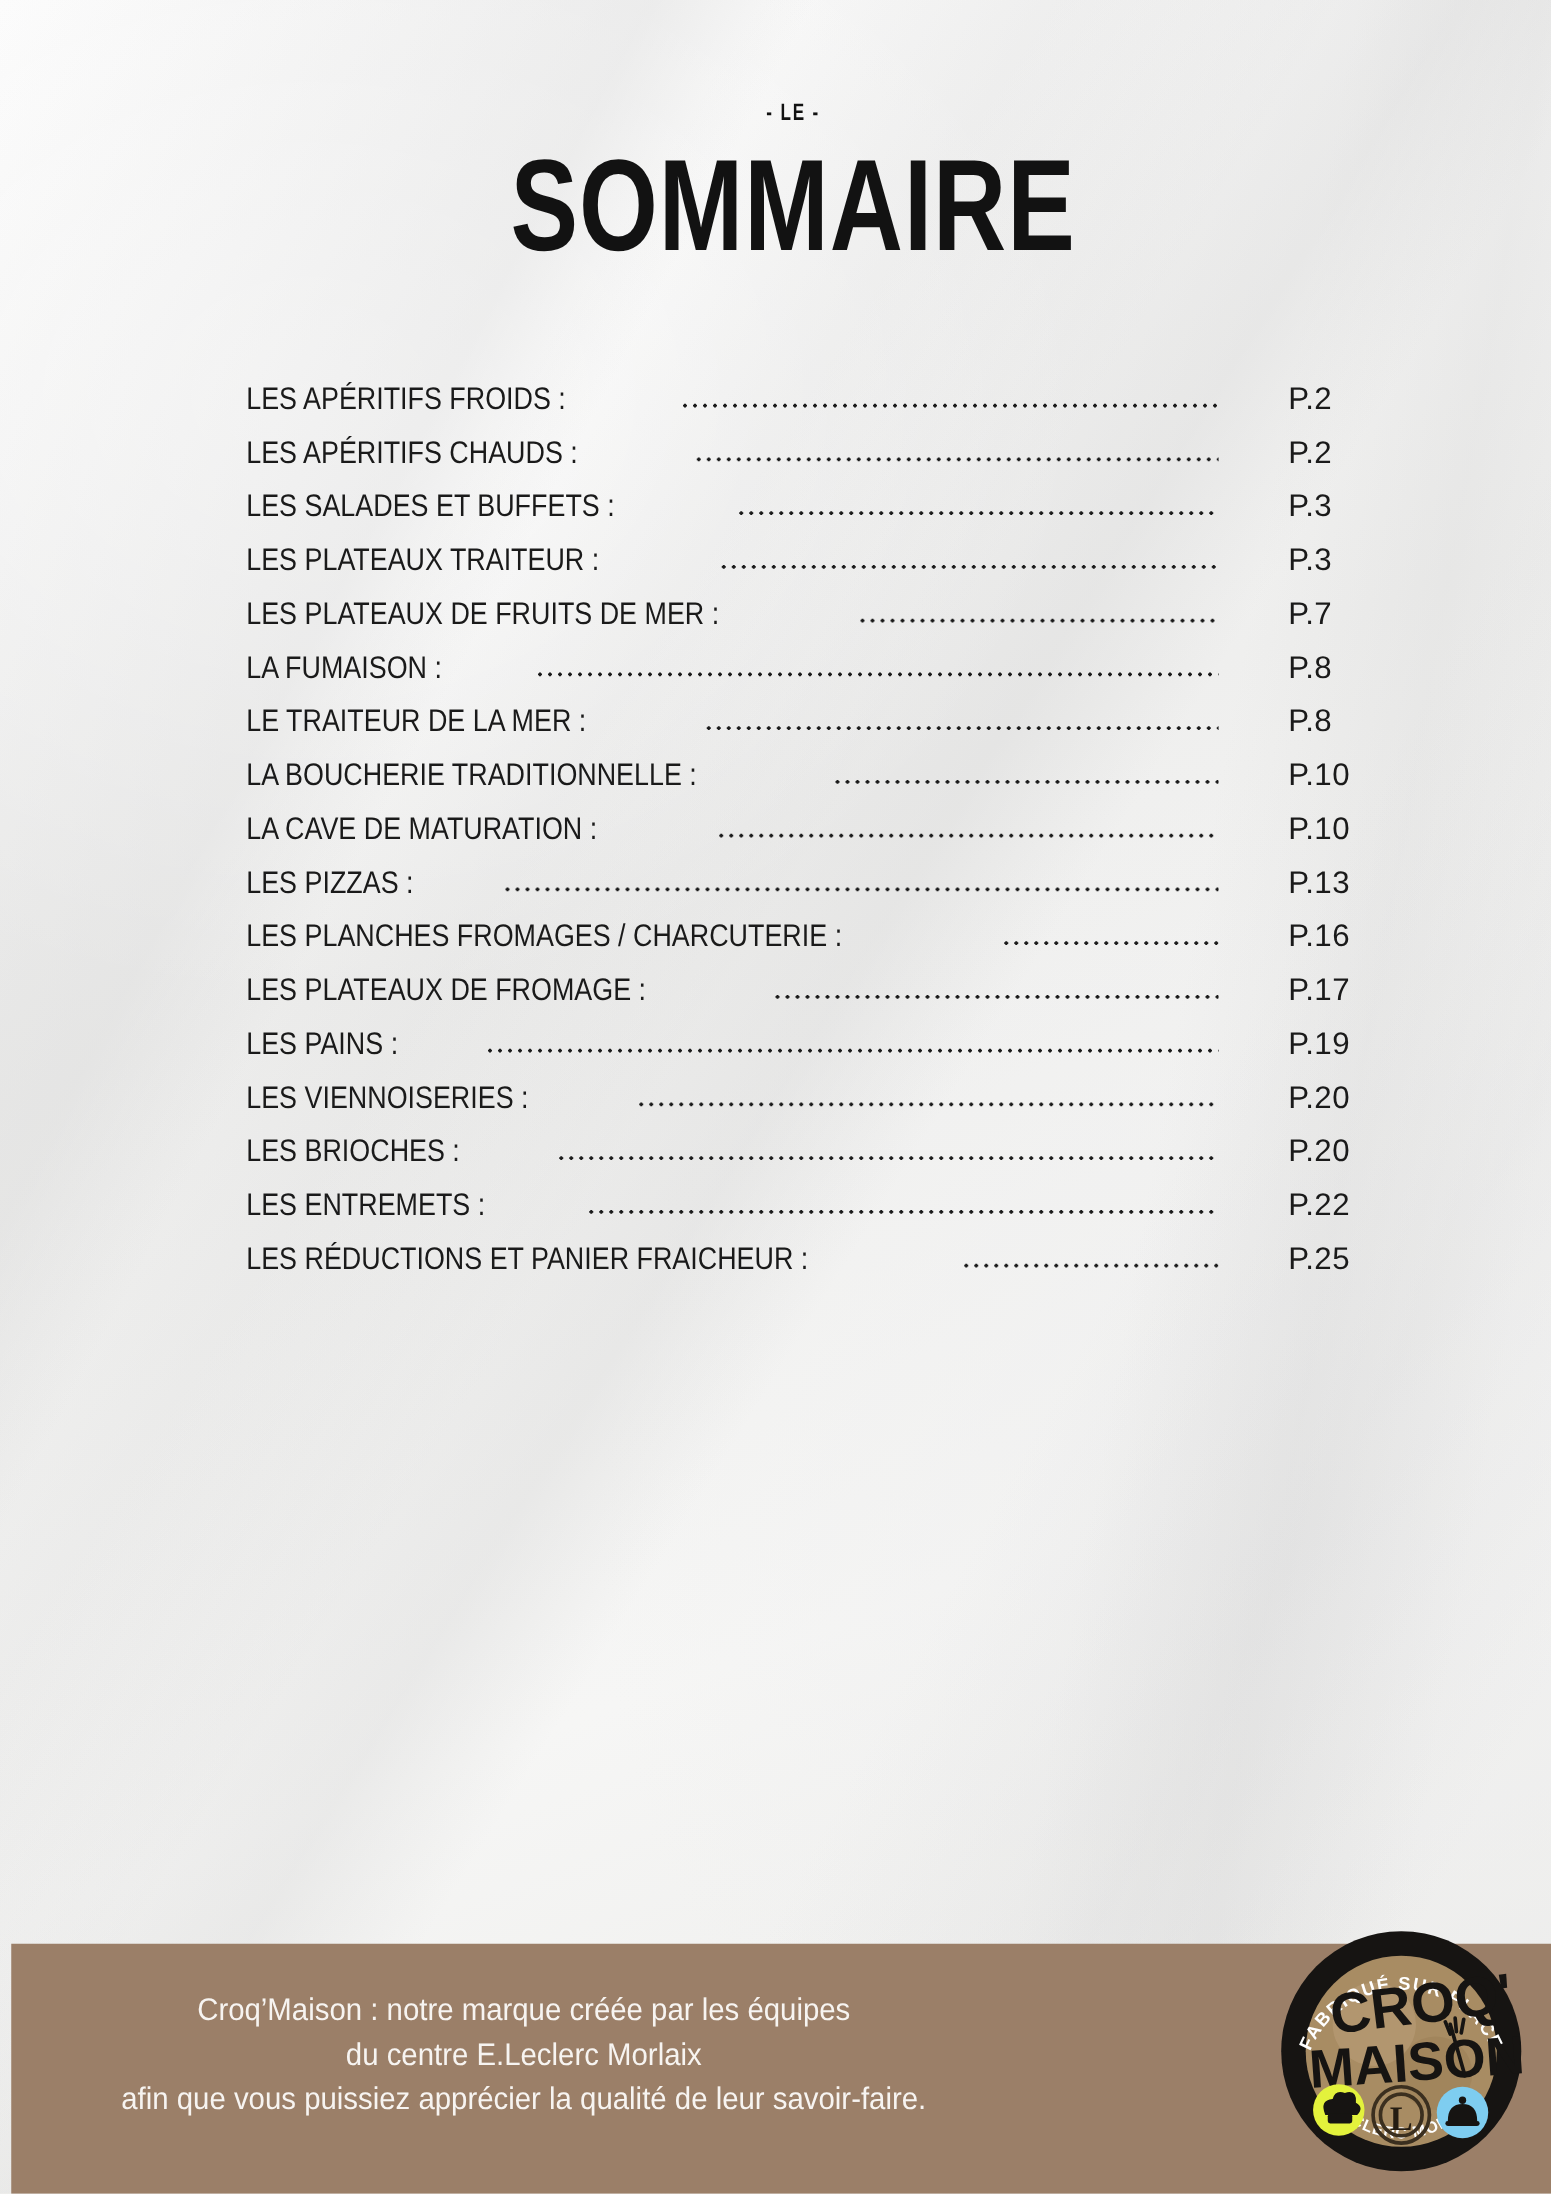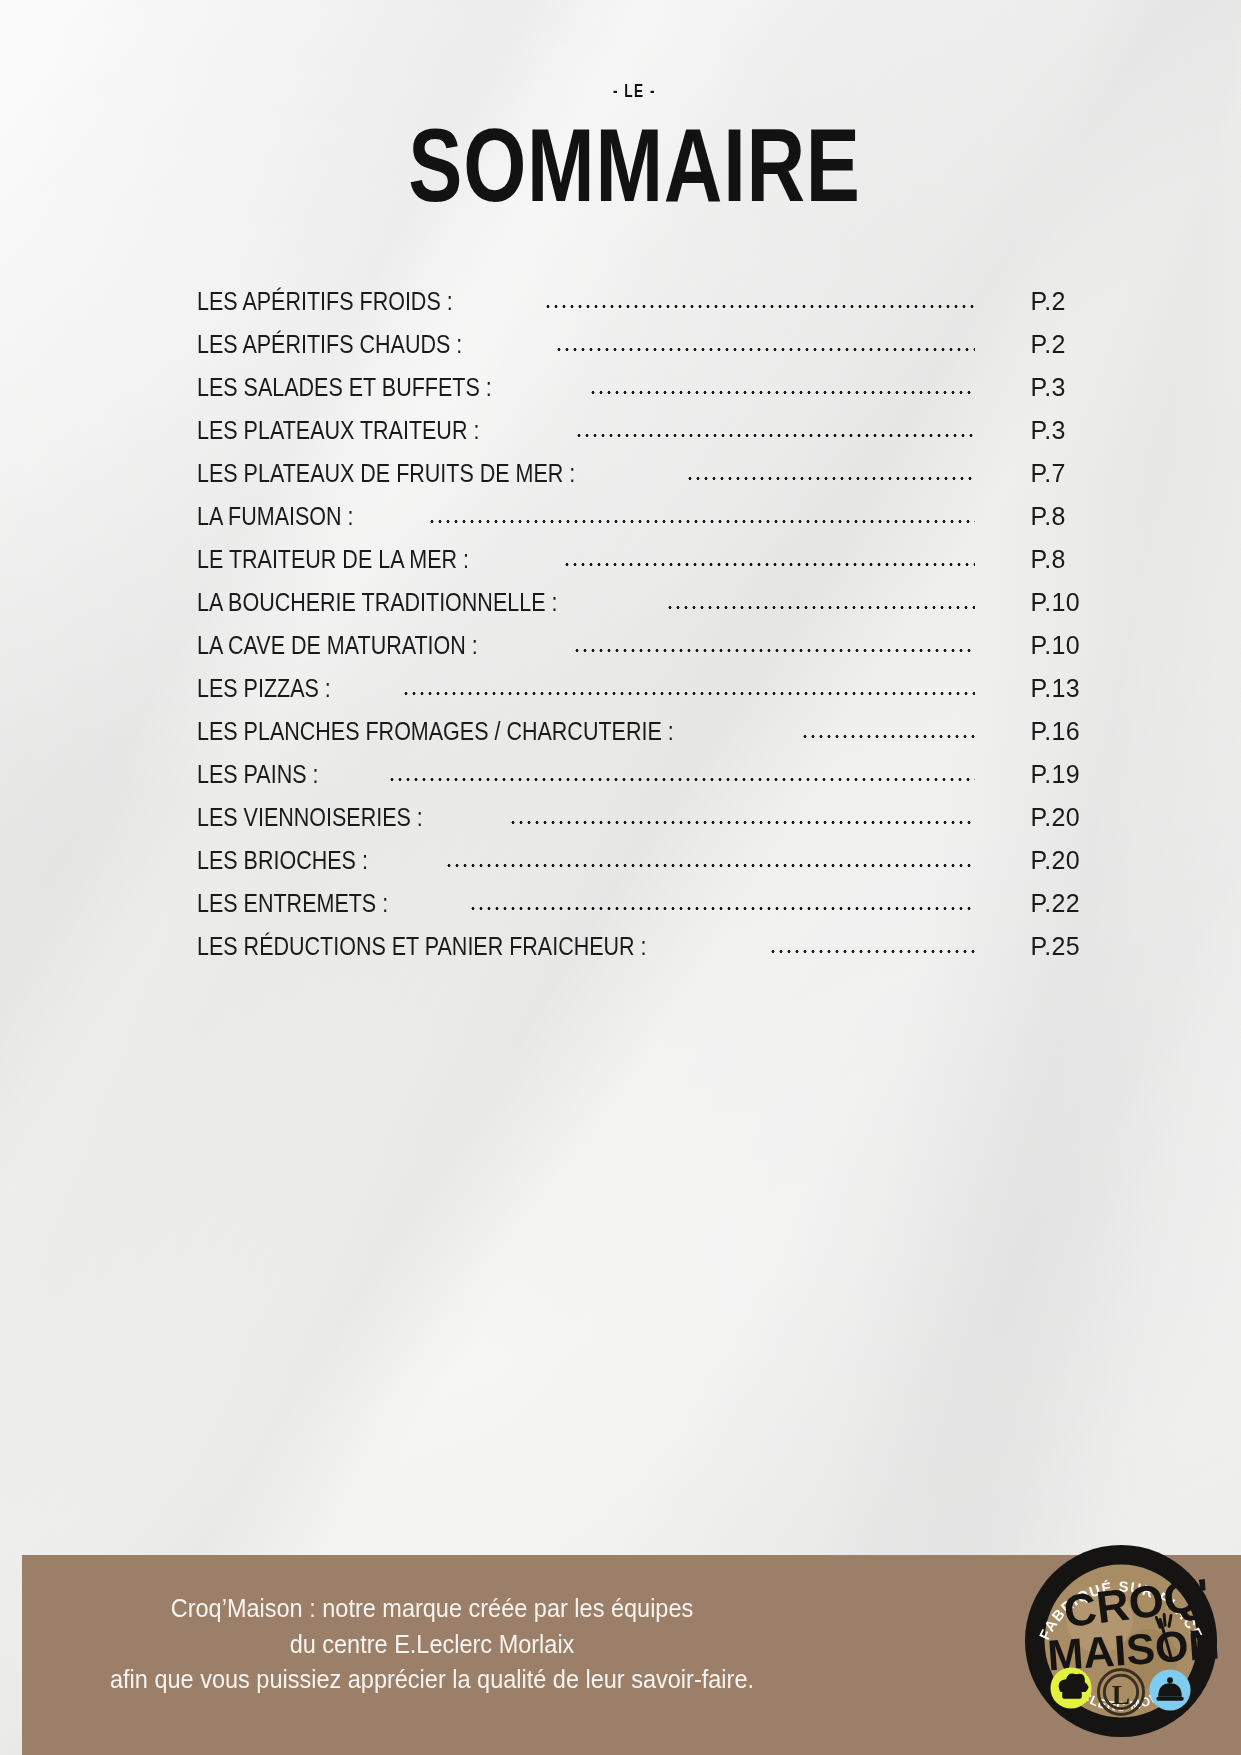--- a/index.html
+++ b/index.html
@@ -62,21 +62,21 @@
   }
 
   
   .toc {
     margin: 74px auto 0;
     width: 890px;
     padding-left: 14px;
   }
   .toc-row {
     display: flex;
-    align-items: flex-start;
+    align-items: flex-end;
     font-size: 25px;
     line-height: 1;
     color: #1a1a1a;
     height: 43px;
     font-family: "Liberation Sans", sans-serif;
     gap: 48px;
   }
   .toc-label {
     white-space: nowrap;
     transform: scaleX(0.86);
@@ -105,21 +105,21 @@
     flex: 0 0 auto;
     min-width: 56px;
     text-align: left;
     white-space: nowrap;
     letter-spacing: 0.3px;
   }
 
   
   .footer {
     position: absolute;
-    left: 22px;
+    left: 9px;
     right: 0;
     bottom: 0;
     height: 200px;
     background: #9b7f68;
     z-index: 3;
   }
   .footer-text {
     position: absolute;
     left: 0;
     top: 36px;
@@ -200,20 +200,25 @@
       </div>
       <div class="toc-row">
         <span class="toc-label">LES PIZZAS :</span>
         <span class="toc-dots"></span>
         <span class="toc-page">P.13</span>
       </div>
       <div class="toc-row">
         <span class="toc-label">LES PLANCHES FROMAGES / CHARCUTERIE :</span>
         <span class="toc-dots"></span>
         <span class="toc-page">P.16</span>
+      </div>
+      <div class="toc-row">
+        <span class="toc-label">LES PLATEAUX DE FROMAGE :</span>
+        <span class="toc-dots"></span>
+        <span class="toc-page">P.17</span>
       </div>
       <div class="toc-row">
         <span class="toc-label">LES PAINS :</span>
         <span class="toc-dots"></span>
         <span class="toc-page">P.19</span>
       </div>
       <div class="toc-row">
         <span class="toc-label">LES VIENNOISERIES :</span>
         <span class="toc-dots"></span>
         <span class="toc-page">P.20</span>

